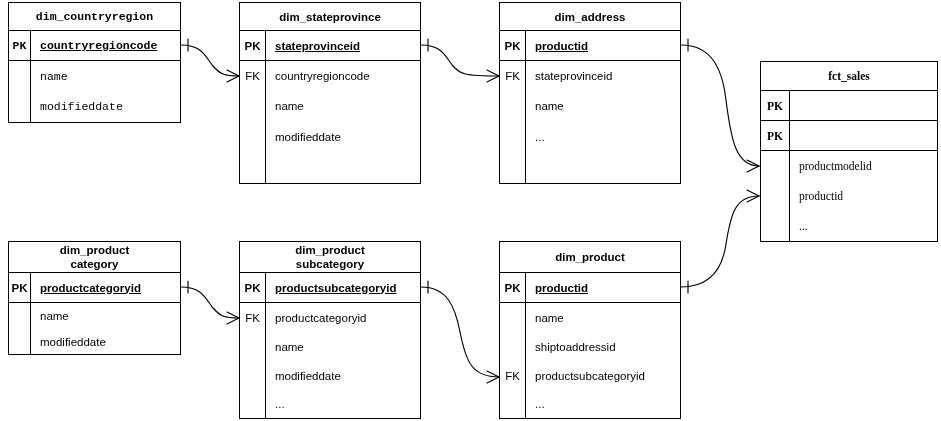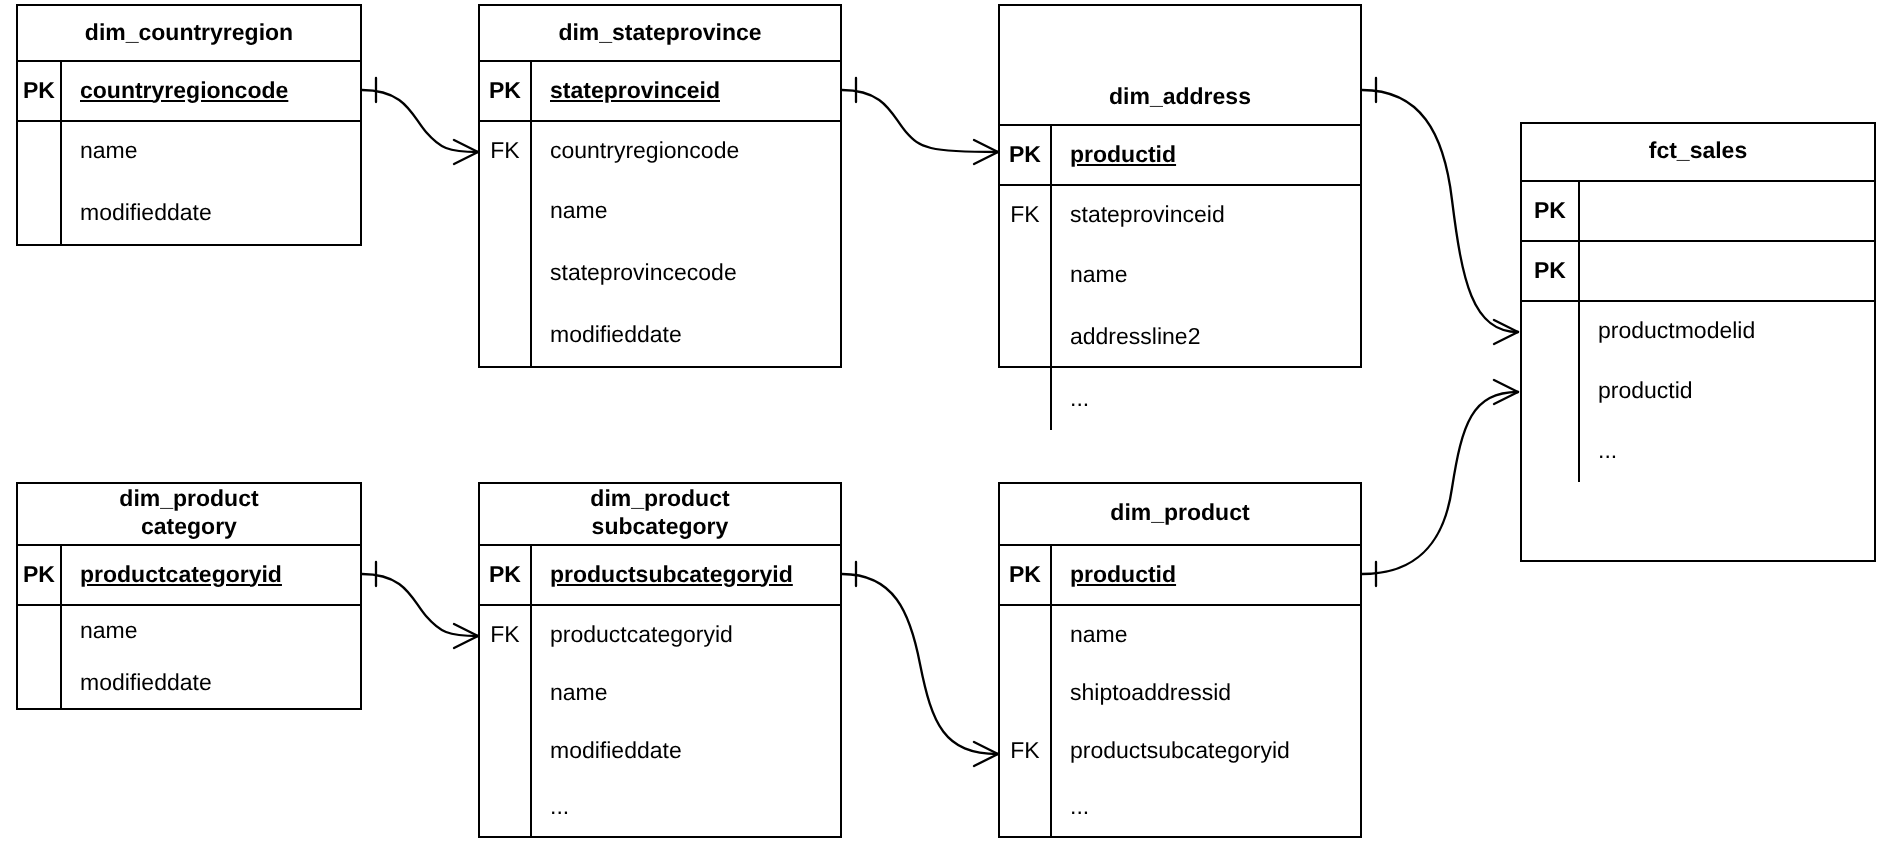--- a/index.html
+++ b/index.html
@@ -163,21 +163,21 @@
       <g>
         <path d="M421,287 C447,287 455,306 460,332 C466,362 472,377 499,377"></path>
         <path d="M428,281 L428,293"></path>
         <path d="M499,377 L487,371"></path>
         <path d="M499,377 L487,383"></path>
       </g>
 
     </g>
   </svg>
 
-  <div class="entity" style="left:8px; top:2px; width:173px; height:121px;">
+  <div class="entity" style="left:8px; top:2px; width:173px; height:121px;font-family:Liberation Mono, monospace;">
     <div class="entity-title" style="height:28px;">dim_countryregion</div>
     <div class="attr-row divider" style="height:30px;">
       <div class="key-cell bold" style="width:22px;">PK</div>
       <div class="name-cell pk">countryregioncode</div>
     </div>
     <div class="body-block" style="height:61px;">
       <div class="body-keys" style="width:22px;">
         <div class="cellslot" style="height:30px;"></div>
         <div class="cellslot" style="height:31px;"></div>
       </div>
@@ -197,49 +197,47 @@
     <div class="body-block" style="height:122px;">
       <div class="body-keys" style="width:26px;">
         <div class="cellslot" style="height:30px;">FK</div>
         <div class="cellslot" style="height:30px;"></div>
         <div class="cellslot" style="height:31px;"></div>
         <div class="cellslot" style="height:31px;"></div>
       </div>
       <div class="body-names">
         <div class="cellslot" style="height:30px;">countryregioncode</div>
         <div class="cellslot" style="height:30px;">name</div>
-        <div class="cellslot" style="height:31px;">stateprovincecode</div>
         <div class="cellslot" style="height:31px;">modifieddate</div>
       </div>
     </div>
   </div>
 
   <div class="entity" style="left:499px; top:2px; width:182px; height:182px;">
-    <div class="entity-title" style="height:28px;margin-top:32px;">dim_address</div>
+    <div class="entity-title" style="height:28px;">dim_address</div>
     <div class="attr-row divider" style="height:30px;">
       <div class="key-cell bold" style="width:26px;">PK</div>
       <div class="name-cell pk">productid</div>
     </div>
     <div class="body-block" style="height:122px;">
       <div class="body-keys" style="width:26px;">
         <div class="cellslot" style="height:30px;">FK</div>
         <div class="cellslot" style="height:30px;"></div>
         <div class="cellslot" style="height:31px;"></div>
         <div class="cellslot" style="height:31px;"></div>
       </div>
       <div class="body-names">
         <div class="cellslot" style="height:30px;">stateprovinceid</div>
         <div class="cellslot" style="height:30px;">name</div>
-        <div class="cellslot" style="height:31px;">addressline2</div>
         <div class="cellslot" style="height:31px;">...</div>
       </div>
     </div>
   </div>
 
-  <div class="entity" style="left:760px; top:61px; width:178px; height:220px;">
+  <div class="entity" style="left:760px; top:61px; width:178px; height:181px;font-family:Liberation Serif, serif;">
     <div class="entity-title" style="height:29px;">fct_sales</div>
     <div class="attr-row divider" style="height:30px;">
       <div class="key-cell bold" style="width:29px;">PK</div>
     </div>
     <div class="attr-row divider" style="height:30px;">
       <div class="key-cell bold" style="width:29px;">PK</div>
     </div>
     <div class="body-block" style="height:90px;">
       <div class="body-keys" style="width:29px;">
         <div class="cellslot" style="height:30px;"></div>

